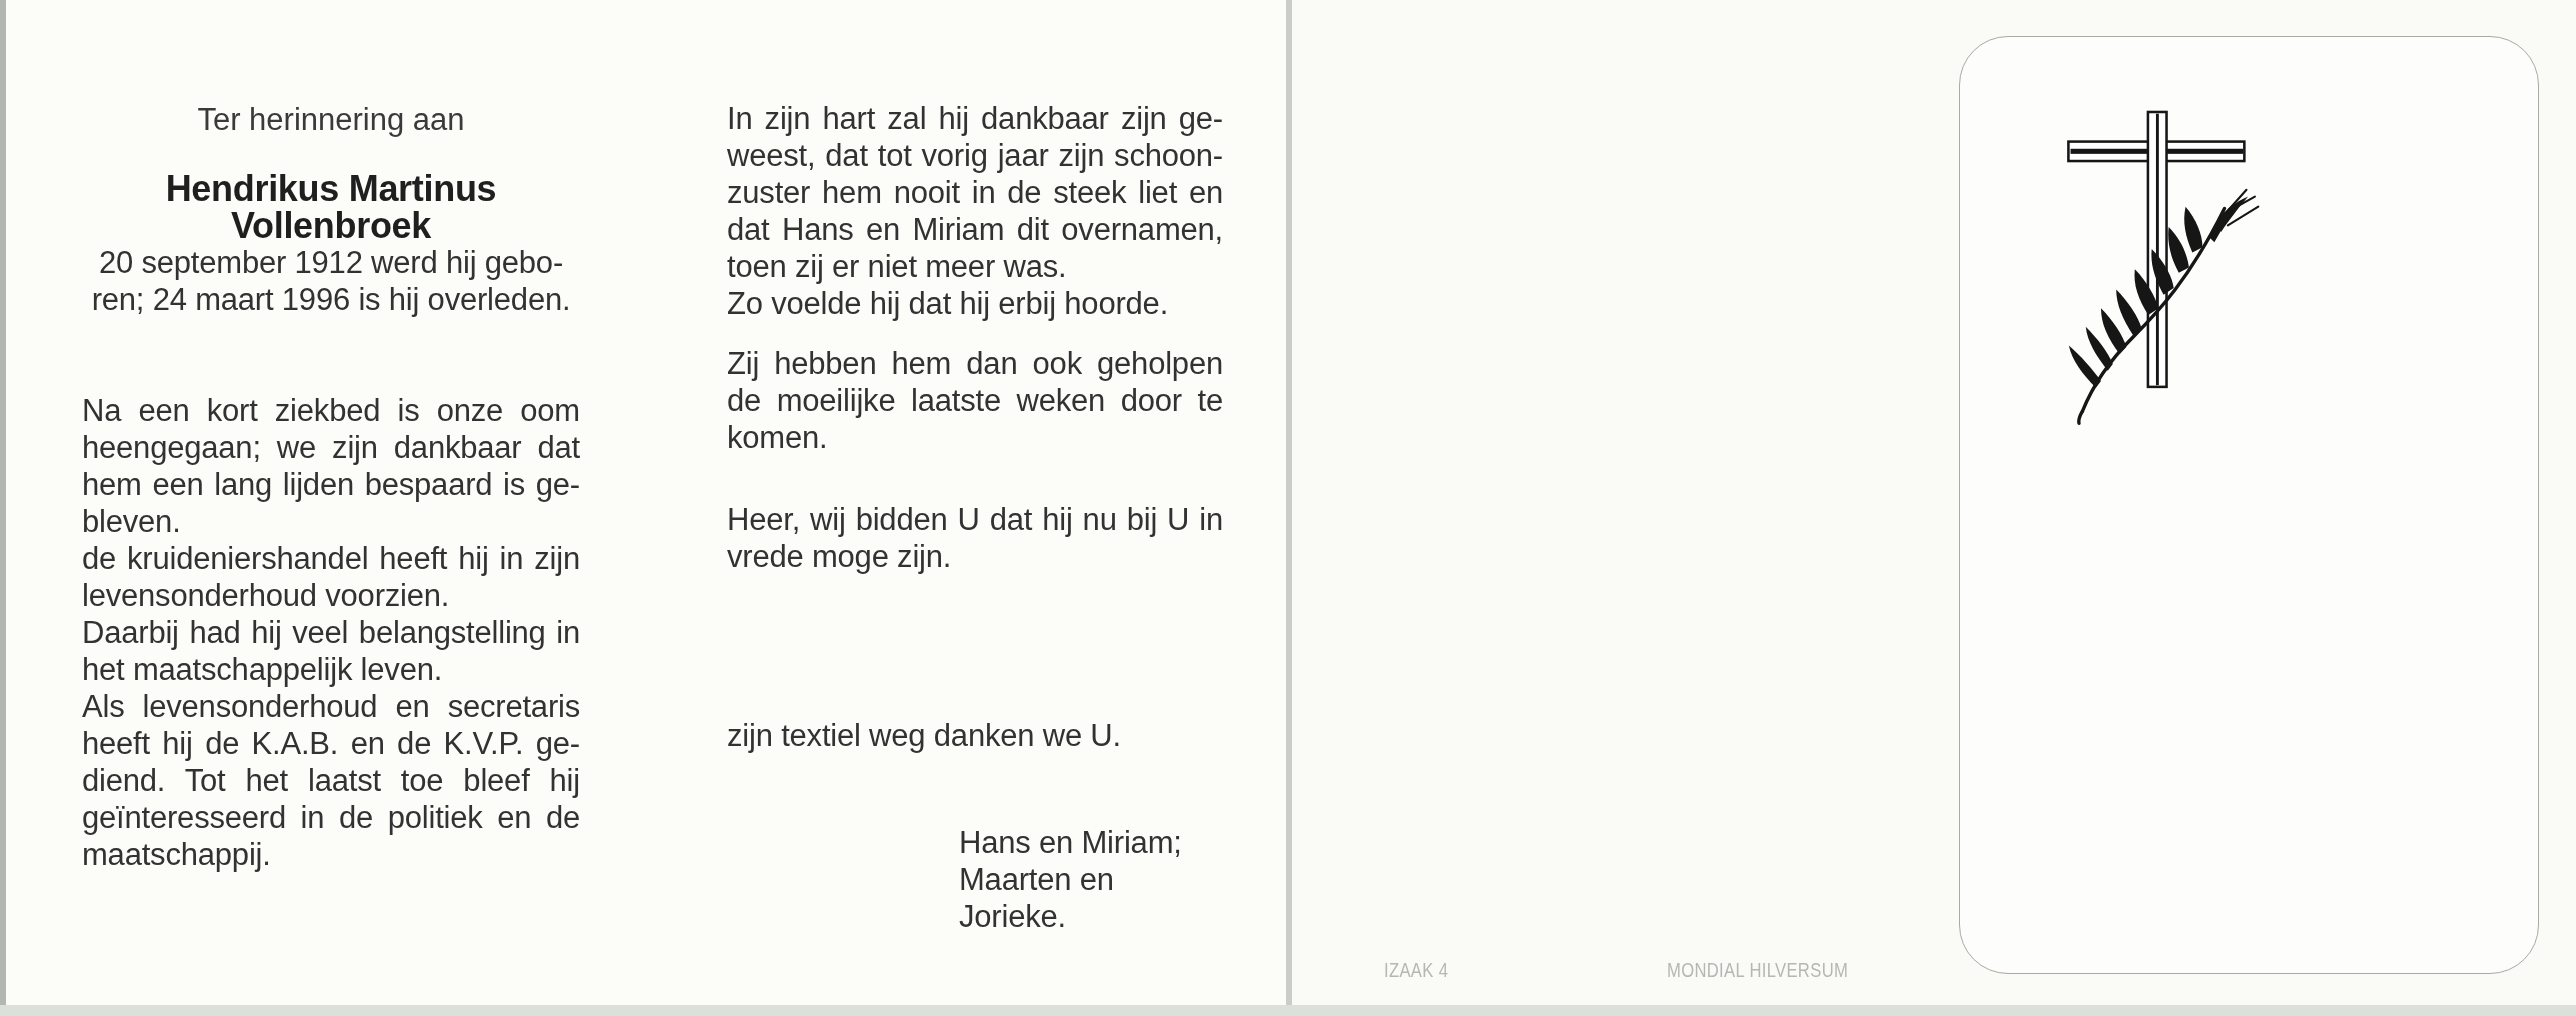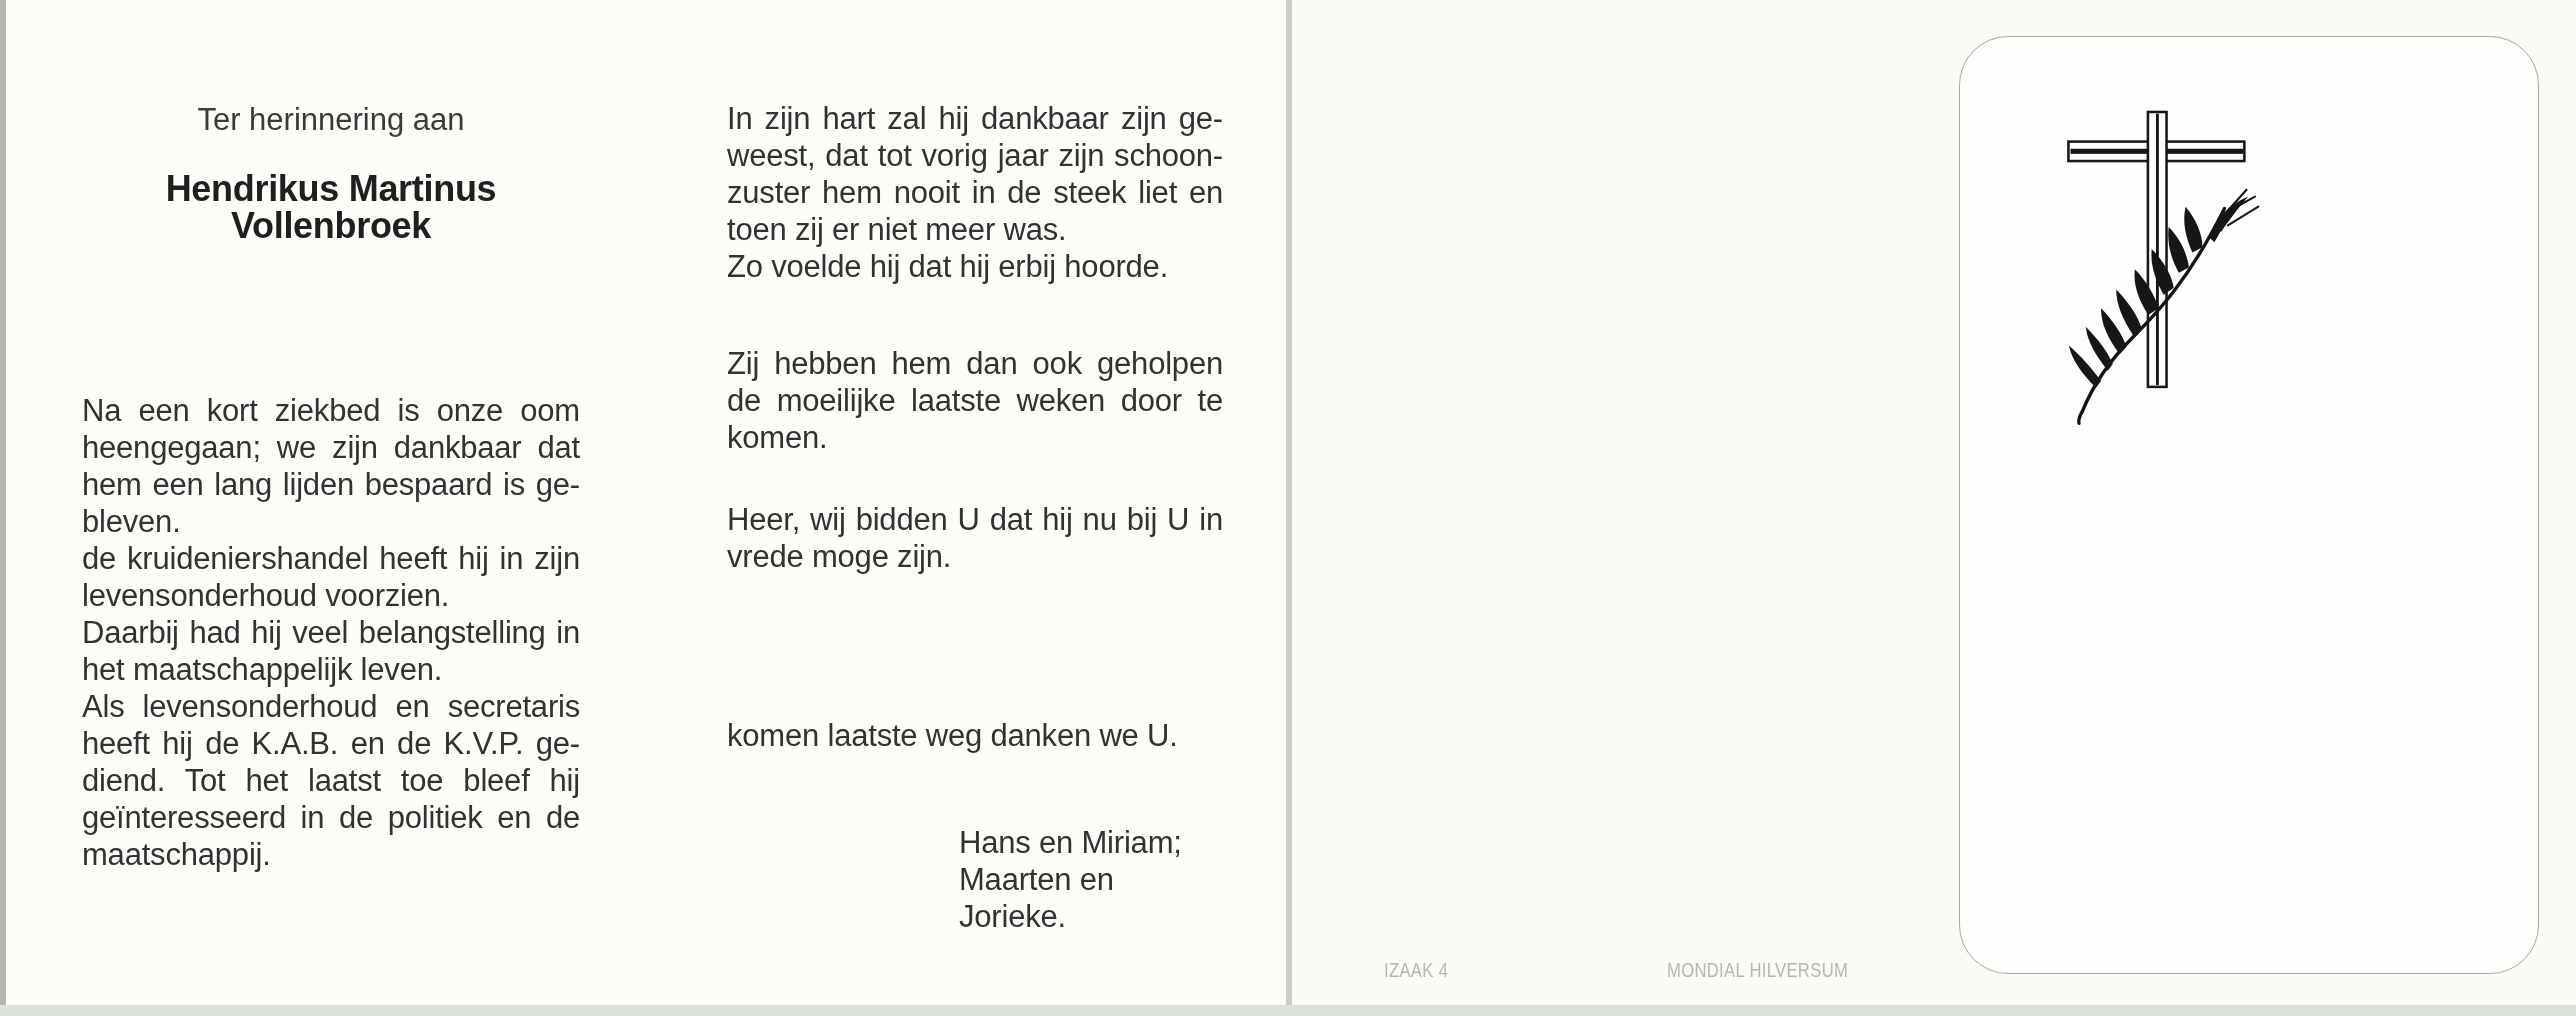--- a/index.html
+++ b/index.html
@@ -71,20 +71,24 @@
 <div id="screen">
 
   <div class="right-page"></div>
   <div class="edge-strip"></div>
   <div class="divider"></div>
   <div class="bottom-strip"></div>
 
   <div class="col left-col">
     <div class="tblock intro">Ter herinnering aan</div>
     <div class="tblock name">Hendrikus Martinus Vollenbroek</div>
+    <div class="tblock dates">
+        <div class="line">20 september 1912 werd hij gebo-</div>
+        <div class="line">ren; 24 maart 1996 is hij overleden.</div>
+      </div>
     <div class="tblock left-body">
       <div>
           <div class="line j">Na een kort ziekbed is onze oom</div>
           <div class="line j">heengegaan; we zijn dankbaar dat</div>
           <div class="line j">hem een lang lijden bespaard is ge-</div>
           <div class="line">bleven.</div>
         </div>
       <div>
           <div class="line j">de kruideniershandel heeft hij in zijn</div>
           <div class="line">levensonderhoud voorzien.</div>
@@ -102,37 +106,38 @@
         </div>
     </div>
   </div>
 
   <div class="col mid-col">
     <div class="tblock m1">
       <div>
           <div class="line j">In zijn hart zal hij dankbaar zijn ge-</div>
           <div class="line j">weest, dat tot vorig jaar zijn schoon-</div>
           <div class="line j">zuster hem nooit in de steek liet en</div>
+          <div class="line j">dat Hans en Miriam dit overnamen,</div>
           <div class="line">toen zij er niet meer was.</div>
         </div>
       <div>
           <div class="line">Zo voelde hij dat hij erbij hoorde.</div>
         </div>
     </div>
     <div class="tblock m2">
         <div class="line j">Zij hebben hem dan ook geholpen</div>
         <div class="line j">de moeilijke laatste weken door te</div>
         <div class="line">komen.</div>
       </div>
     <div class="tblock m3">
         <div class="line j">Heer, wij bidden U dat hij nu bij U in</div>
         <div class="line">vrede moge zijn.</div>
       </div>
     <div class="tblock m4">
-        <div class="line">komen laatste weg danken we U.</div>
+        <div class="line">zijn textiel weg danken we U.</div>
       </div>
     <div class="tblock sig">
         <div class="line">Hans en Miriam;</div>
         <div class="line">Maarten en Jorieke.</div>
       </div>
   </div>
 
   <div class="fineprint fp-left">IZAAK 4</div>
   <div class="fineprint fp-right">MONDIAL HILVERSUM</div>
 

